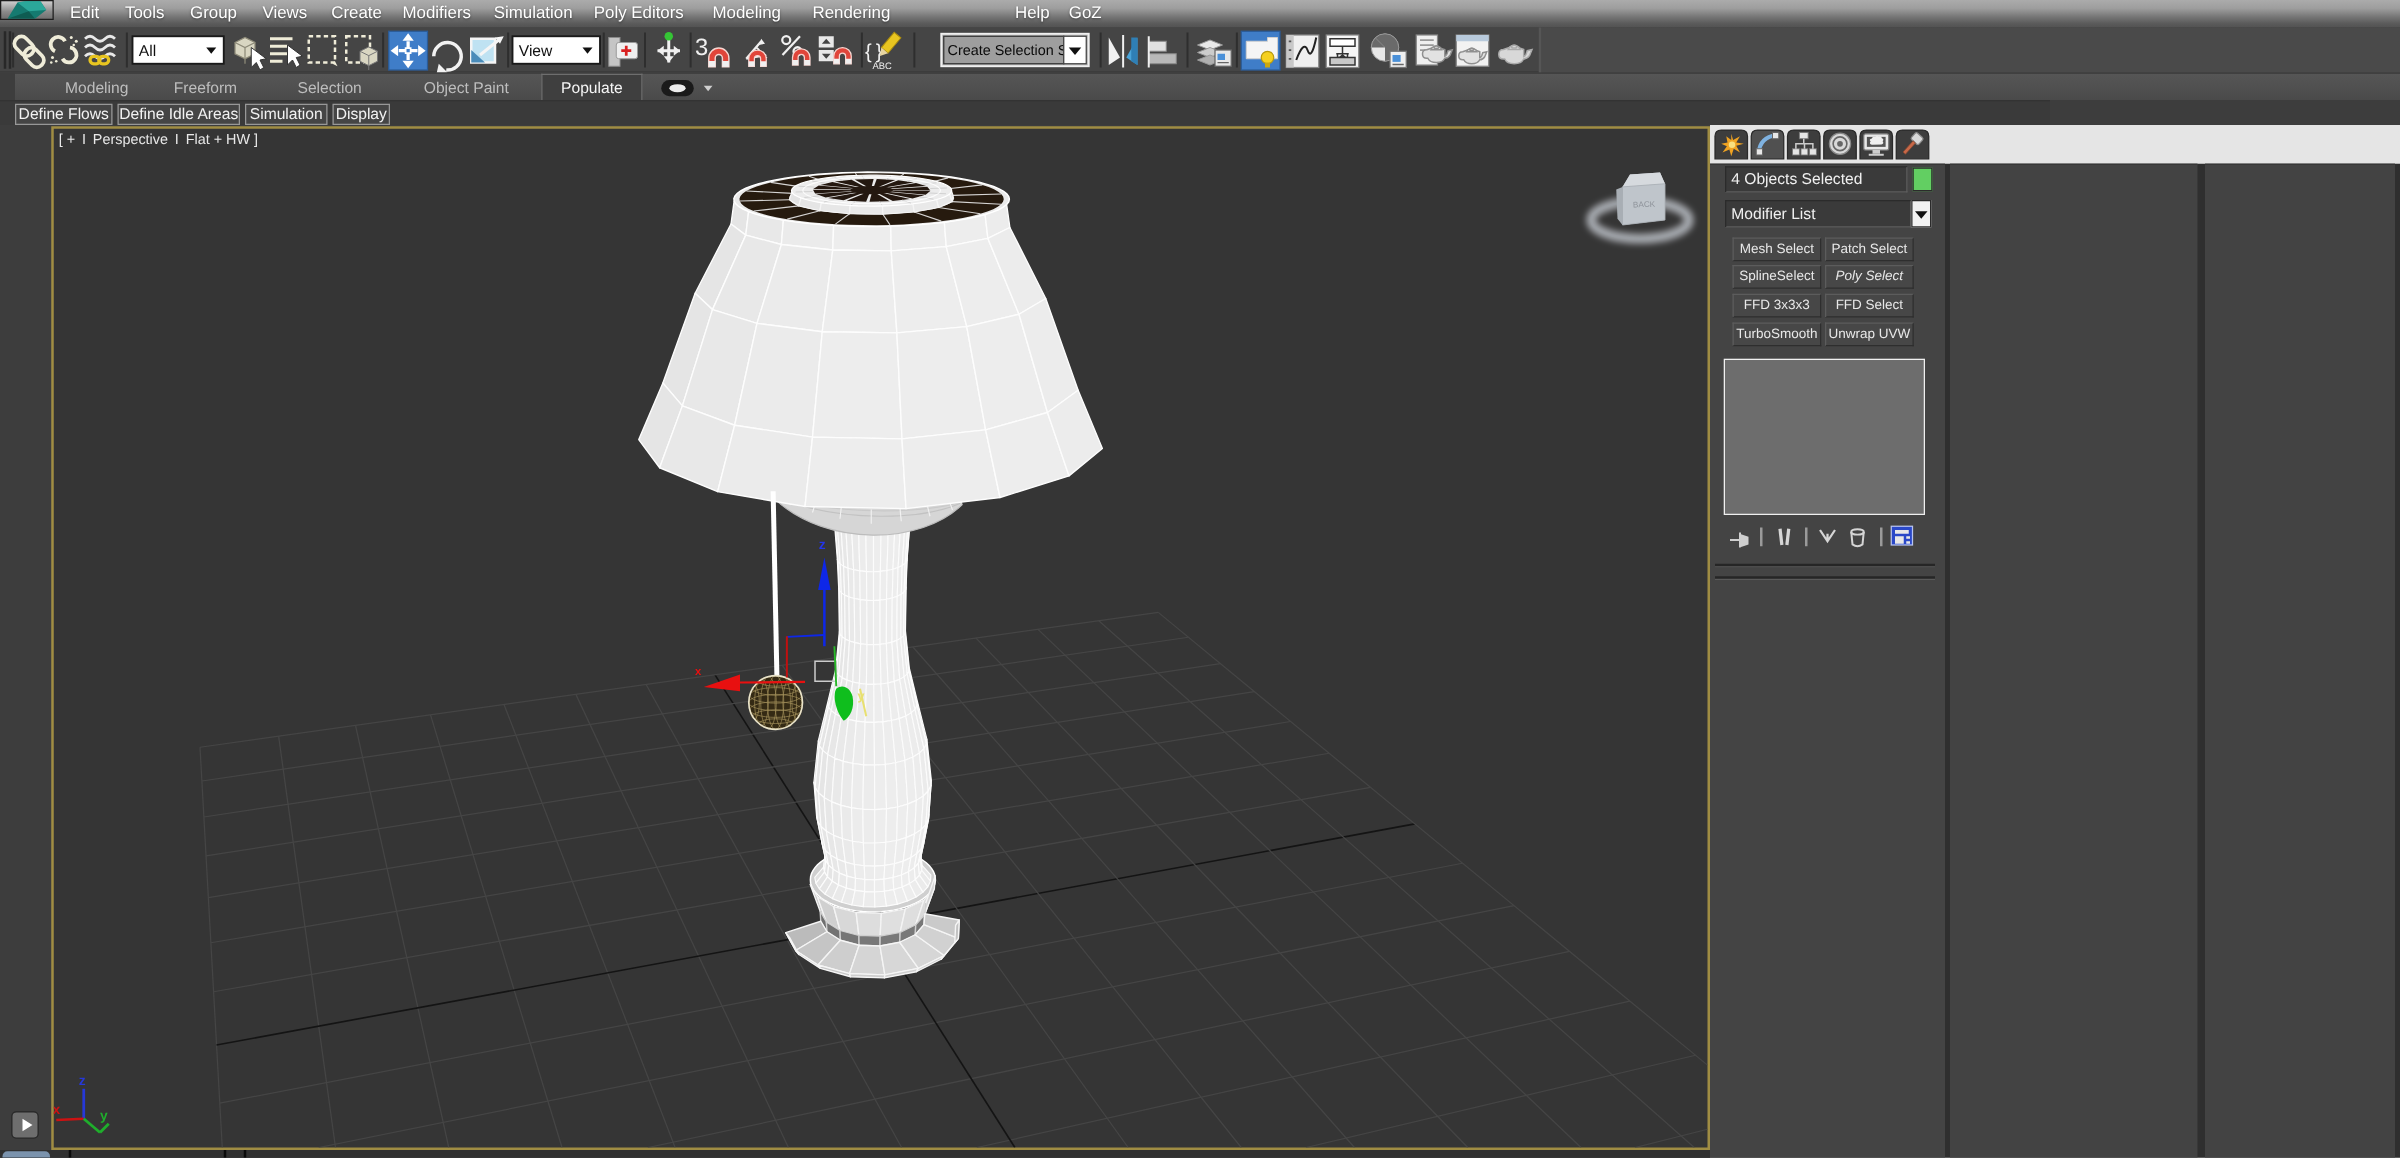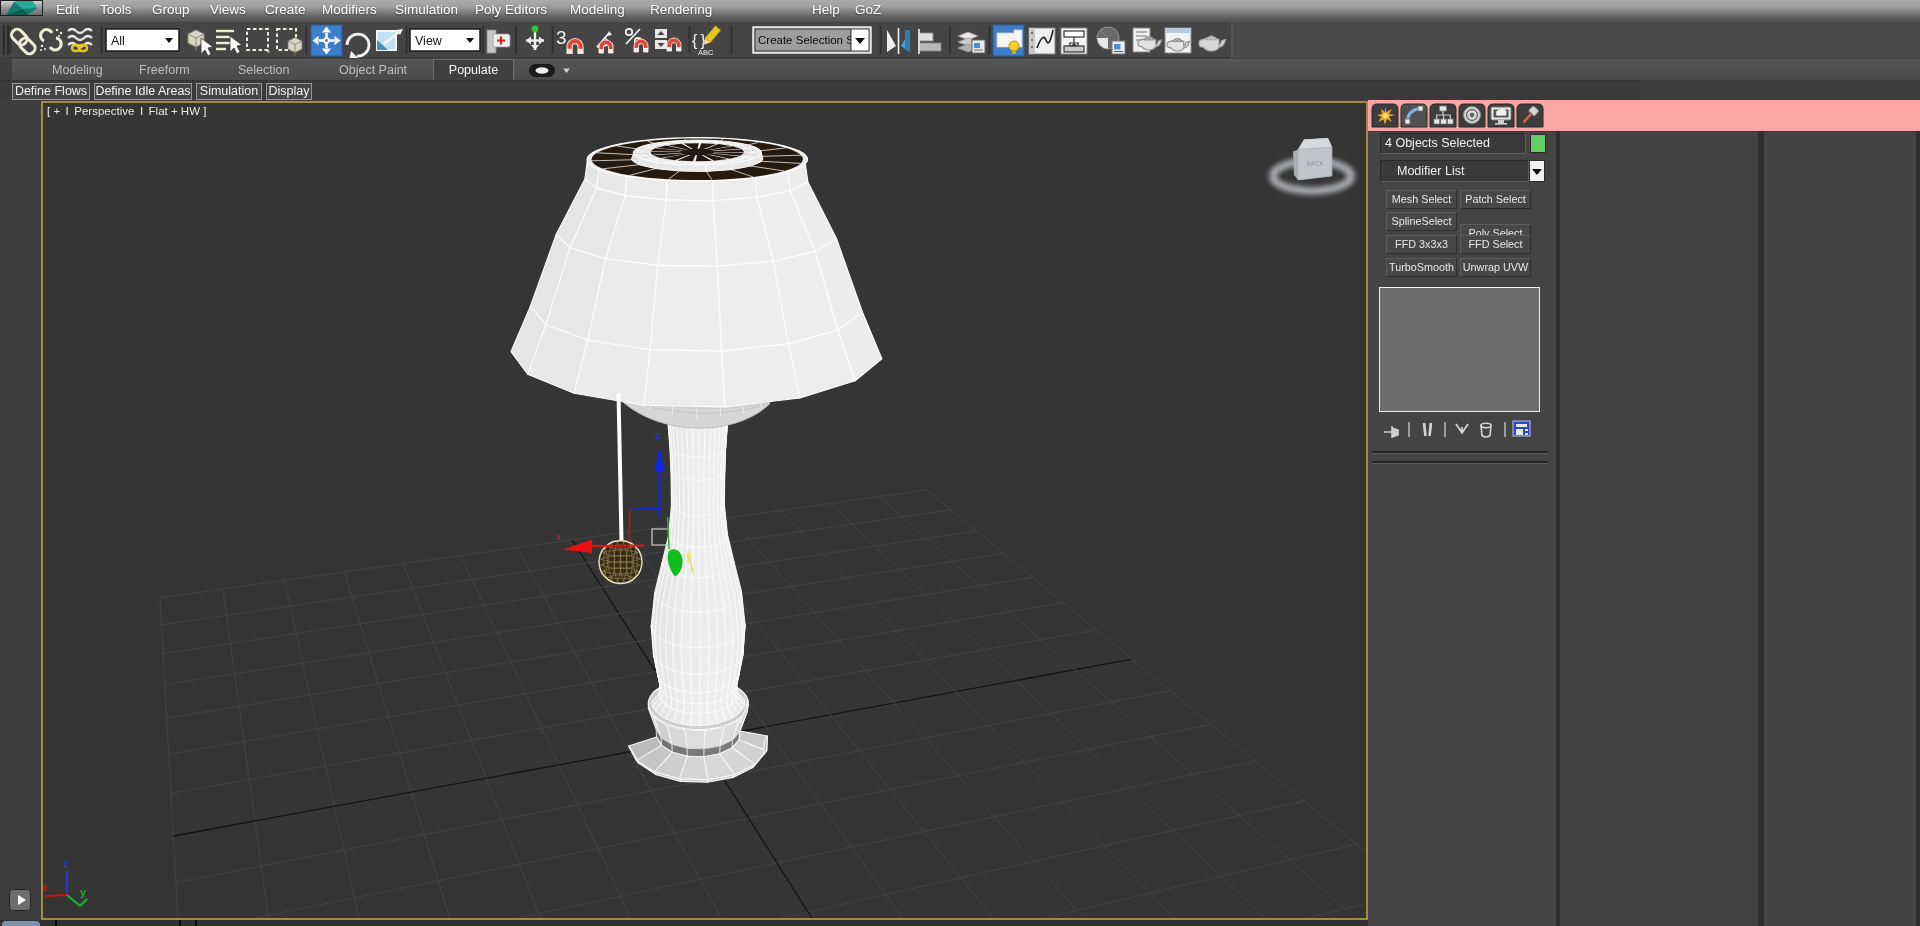--- a/index.html
+++ b/index.html
@@ -7,21 +7,21 @@
 #menubar { left:0; top:0; width:1920px; height:22px; background:linear-gradient(#ababab 0%,#9e9e9e 30%,#757575 62%,#5b5b5b 85%,#525252 100%); }
 #menubar .mi { position:absolute; top:2px; font-size:13.5px; color:#ffffff; text-shadow:0 1px 2px rgba(0,0,0,0.45); }
 #logo { left:0; top:0; width:43px; height:16px; background:linear-gradient(#cfcfcf,#8a8a8a 60%,#707070); border:1px solid #1c1c1c; }
 #toolbar { left:0; top:22px; width:1920px; height:36px; background:#4a4a4a; }
 #toolbar .sunk { position:absolute; left:0; top:0; width:1233px; height:36px; background:#454545; border-right:2px solid #565656; box-shadow:inset 0 -1px 0 #3a3a3a; }
 #ribbontabs { left:0; top:58px; width:1920px; height:22px; background:linear-gradient(#565656,#4a4a4a); border-top:1px solid #404040;margin-left:12px; }
 #ribbontabs .rt { position:absolute; top:4px; font-size:12.5px; color:#bdbdbd; }
 #ribbonrow { left:0; top:80px; width:1640px; height:20px; background:#3a3a3a; border-top:1px solid #333333; }
 .rbtn { position:absolute; top:2px; height:17px; background:#454545; border:1px solid #989898; color:#f2f2f2; font-size:12.5px; line-height:15px; text-align:center; }
 #poptab { position:absolute; left:421px; top:0px; width:81px; height:22px; background:#3f3f3f; border:1px solid #6e6e6e; border-bottom:none; color:#f5f5f5; font-size:12.5px; text-align:center; line-height:21px; }
-#panel { left:1368px; top:100px; width:552px; height:826px; background:#fca5a5; }
+#panel { left:1368px; top:100px; width:552px; height:826px; background:#e5e5e5; }
 .col { position:absolute; background:#434343; border-top:1px solid #383838; }
 #pc1 { left:0px; top:31px; width:188px; height:795px; background:#444444; }
 #pc2 { left:192px; top:31px; width:198px; height:795px; }
 #pc3 { left:396px; top:31px; width:152px; height:795px; }
 .fld { position:absolute; background:#3a3a3a; border:1px solid #2b2b2b; border-bottom-color:#5e5e5e; border-right-color:#5e5e5e; color:#f0f0f0; font-size:12.5px; }
 .pbtn { position:absolute; width:71px; height:19px; background:#474747; border:1px solid #5c5c5c; border-bottom-color:#2e2e2e; border-right-color:#2e2e2e; color:#e8e8e8; font-size:10.8px; text-align:center; line-height:17px; white-space:nowrap; overflow:hidden; }
 #stackbox { position:absolute; left:11px; top:187px; width:161px; height:125px; background:#6d6d6d; border:1px solid #f0f0f0; }
 .groove { position:absolute; left:4px; width:176px; height:3px; background:#262626; border-bottom:1px solid #5a5a5a; }
 #bottomstrip { left:0; top:920px; width:1368px; height:6px; background:#303030; }
 #leftmargin { left:0; top:100px; width:40px; height:820px; background:#3d3d3d; }
@@ -778,27 +778,27 @@
 <line x1="1505" y1="422" x2="1505" y2="437" stroke="#9a9a9a" stroke-width="2"></line>
 <rect x="1513" y="421" width="17" height="15" fill="#2a48c8" stroke="#b8c4f0" stroke-width="1"></rect>
 <rect x="1516" y="424" width="11" height="3" fill="#e8e8e8"></rect>
       <rect x="1516" y="429" width="7" height="6" fill="#e8e8e8"></rect>
       <rect x="1525" y="429" width="3" height="2" fill="#e8e8e8"></rect>
       <rect x="1525" y="433" width="3" height="2" fill="#e8e8e8"></rect>
 
  </svg>
  <div class="fld" style="left:12px;top:33px;width:146px;height:21px;line-height:19px;padding-left:4px;">4 Objects Selected</div>
  <div class="abs" style="left:162px;top:34px;width:16px;height:19px;background:#62cf62;border:1px solid #2b2b2b;"></div>
- <div class="fld" style="left:12px;top:60px;width:149px;height:22px;line-height:20px;padding-left:16px;">Modifier List</div>
+ <div class="fld" style="left:12px;top:60px;width:149px;height:22px;line-height:20px;padding-left:4px;">Modifier List</div>
  <div class="abs" style="left:161px;top:60px;width:16px;height:22px;background:#f2f2f2;border:1px solid #2b2b2b;">
       <div style="width:0;height:0;border-left:5px solid transparent;border-right:5px solid transparent;border-top:6px solid #111;margin:8px 0 0 2px;"></div>
     </div>
  <div class="pbtn" style="left:18px;top:90px;">Mesh Select</div>
  <div class="pbtn" style="left:92px;top:90px;">Patch Select</div>
  <div class="pbtn" style="left:18px;top:112px;">SplineSelect</div>
- <div class="pbtn" style="left:92px;top:124px;">Poly Select</div>
+ <div class="pbtn" style="left:92px;top:112px;font-style:italic;">Poly Select</div>
  <div class="pbtn" style="left:18px;top:135px;">FFD 3x3x3</div>
  <div class="pbtn" style="left:92px;top:135px;">FFD Select</div>
  <div class="pbtn" style="left:18px;top:158px;">TurboSmooth</div>
  <div class="pbtn" style="left:92px;top:158px;">Unwrap UVW</div>
  <div id="stackbox"></div>
  <div class="groove" style="top:351px;"></div>
  <div class="groove" style="top:361px;"></div>
 </div>
 </body></html>

